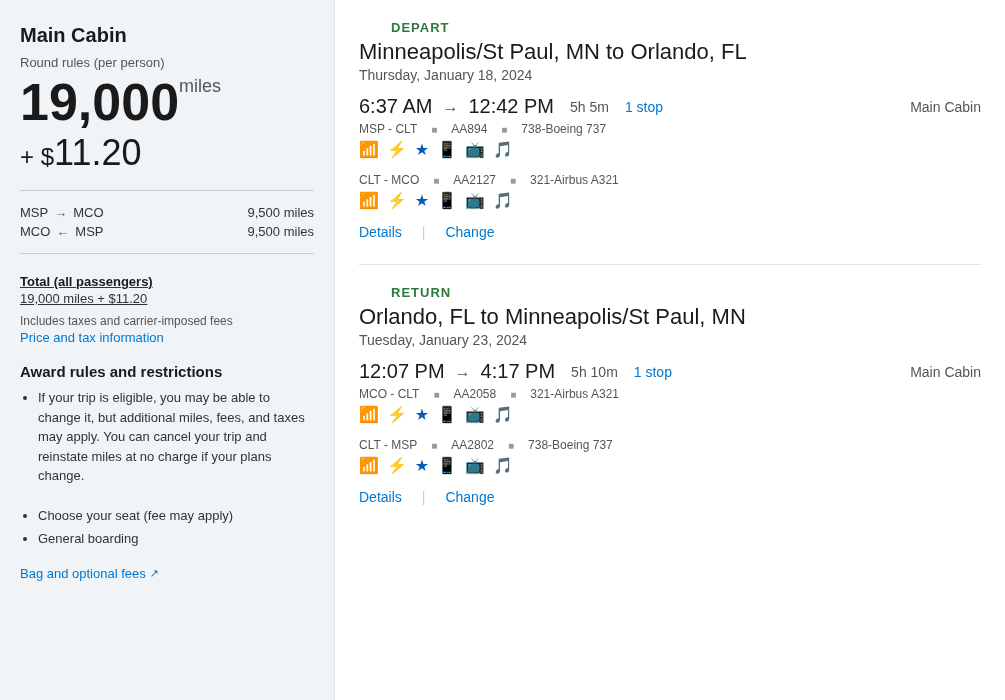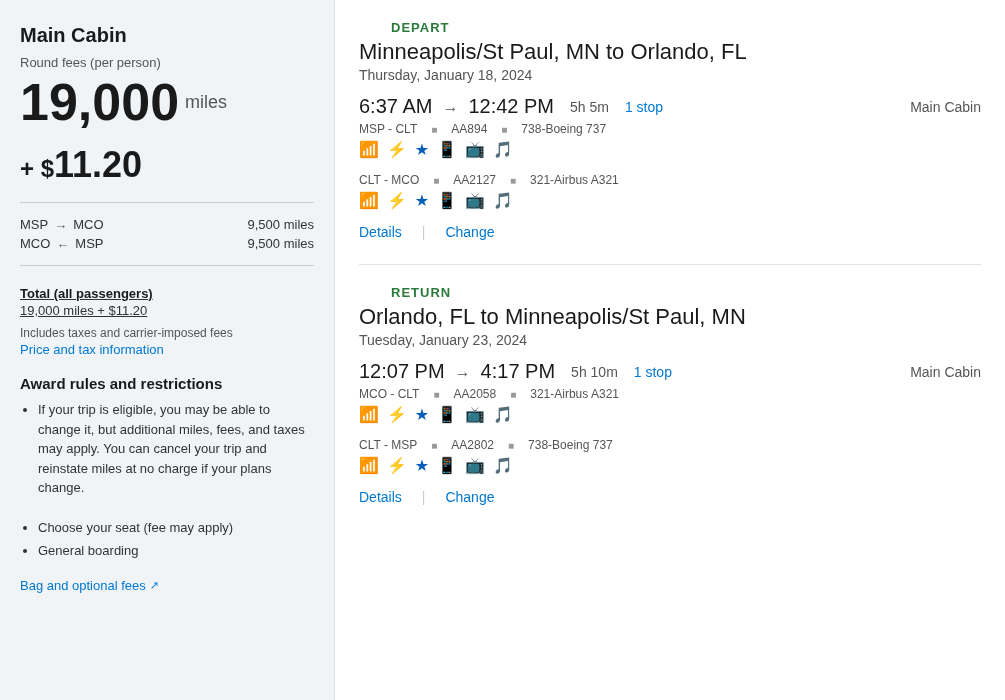--- a/index.html
+++ b/index.html
@@ -20,37 +20,36 @@
       color: #1a1a1a;
       margin-bottom: 8px;
     }
     .round-trip-label {
       font-size: 13px;
       color: #555;
       margin-bottom: 6px;
     }
     .miles-row {
       display: flex;
-      align-items: center;
-      gap: 6px;
-      margin-bottom: 16px;
+      align-items: flex-start;
+      margin-bottom: 4px;
     }
     .miles-number {
       font-size: 52px;
       font-weight: bold;
       color: #1a1a1a;
       line-height: 1;
     }
     .miles-label {
       font-size: 18px;
       color: #555;
     }
     .fee-row {
       font-size: 36px;
-      font-weight: bold;
+      font-weight: normal;
       color: #1a1a1a;
       margin-bottom: 16px;
     }
     .fee-row span.plus {
       font-size: 24px;
     }
     .divider {
       border: none;
       border-top: 1px solid #c5cdd4;
       margin: 14px 0;
@@ -255,21 +254,21 @@
       font-size: 11px;
       vertical-align: middle;
     }
   </style>
 </head>
 <body>
 
 <div class="left-panel">
 
   <h2>Main Cabin</h2>
-  <div class="round-trip-label">Round fees (per person)</div>
+  <div class="round-trip-label">Round rules (per person)</div>
 
   <div class="miles-row">
     <span class="miles-number">19,000</span>
     <span class="miles-label">miles</span>
   </div>
 
   <div class="fee-row">
     <span class="plus">+ $</span><span>11.20</span>
   </div>
 

